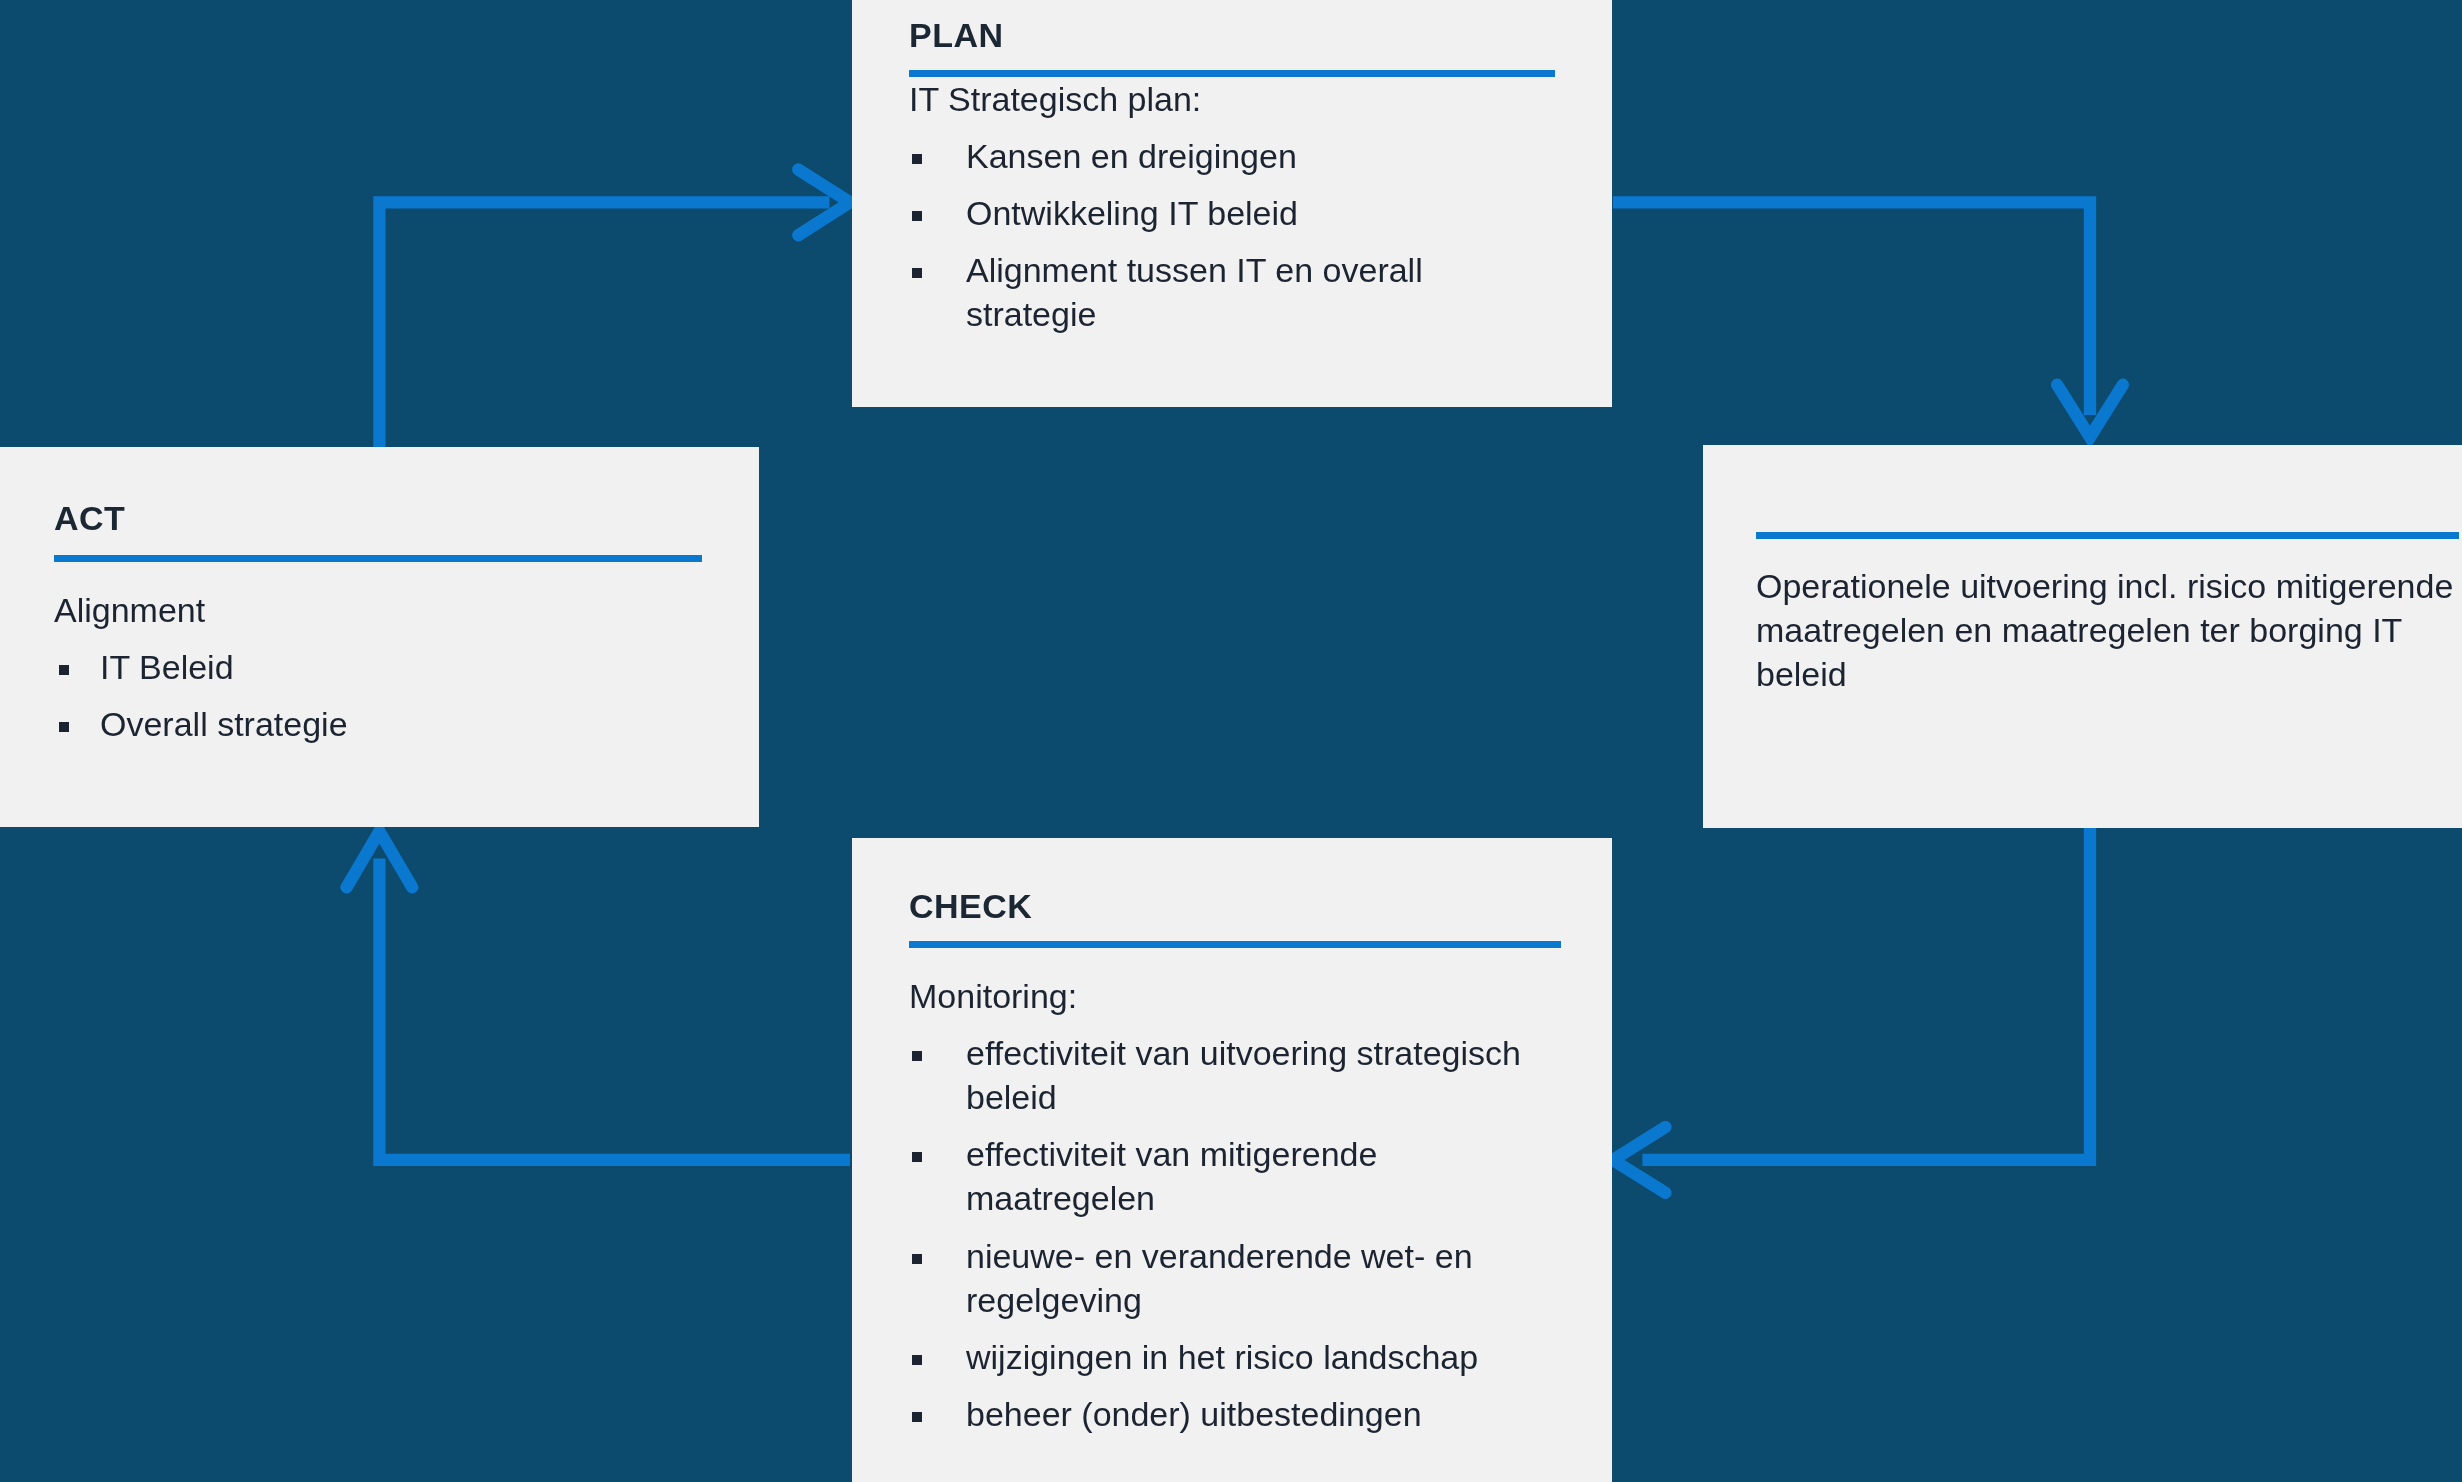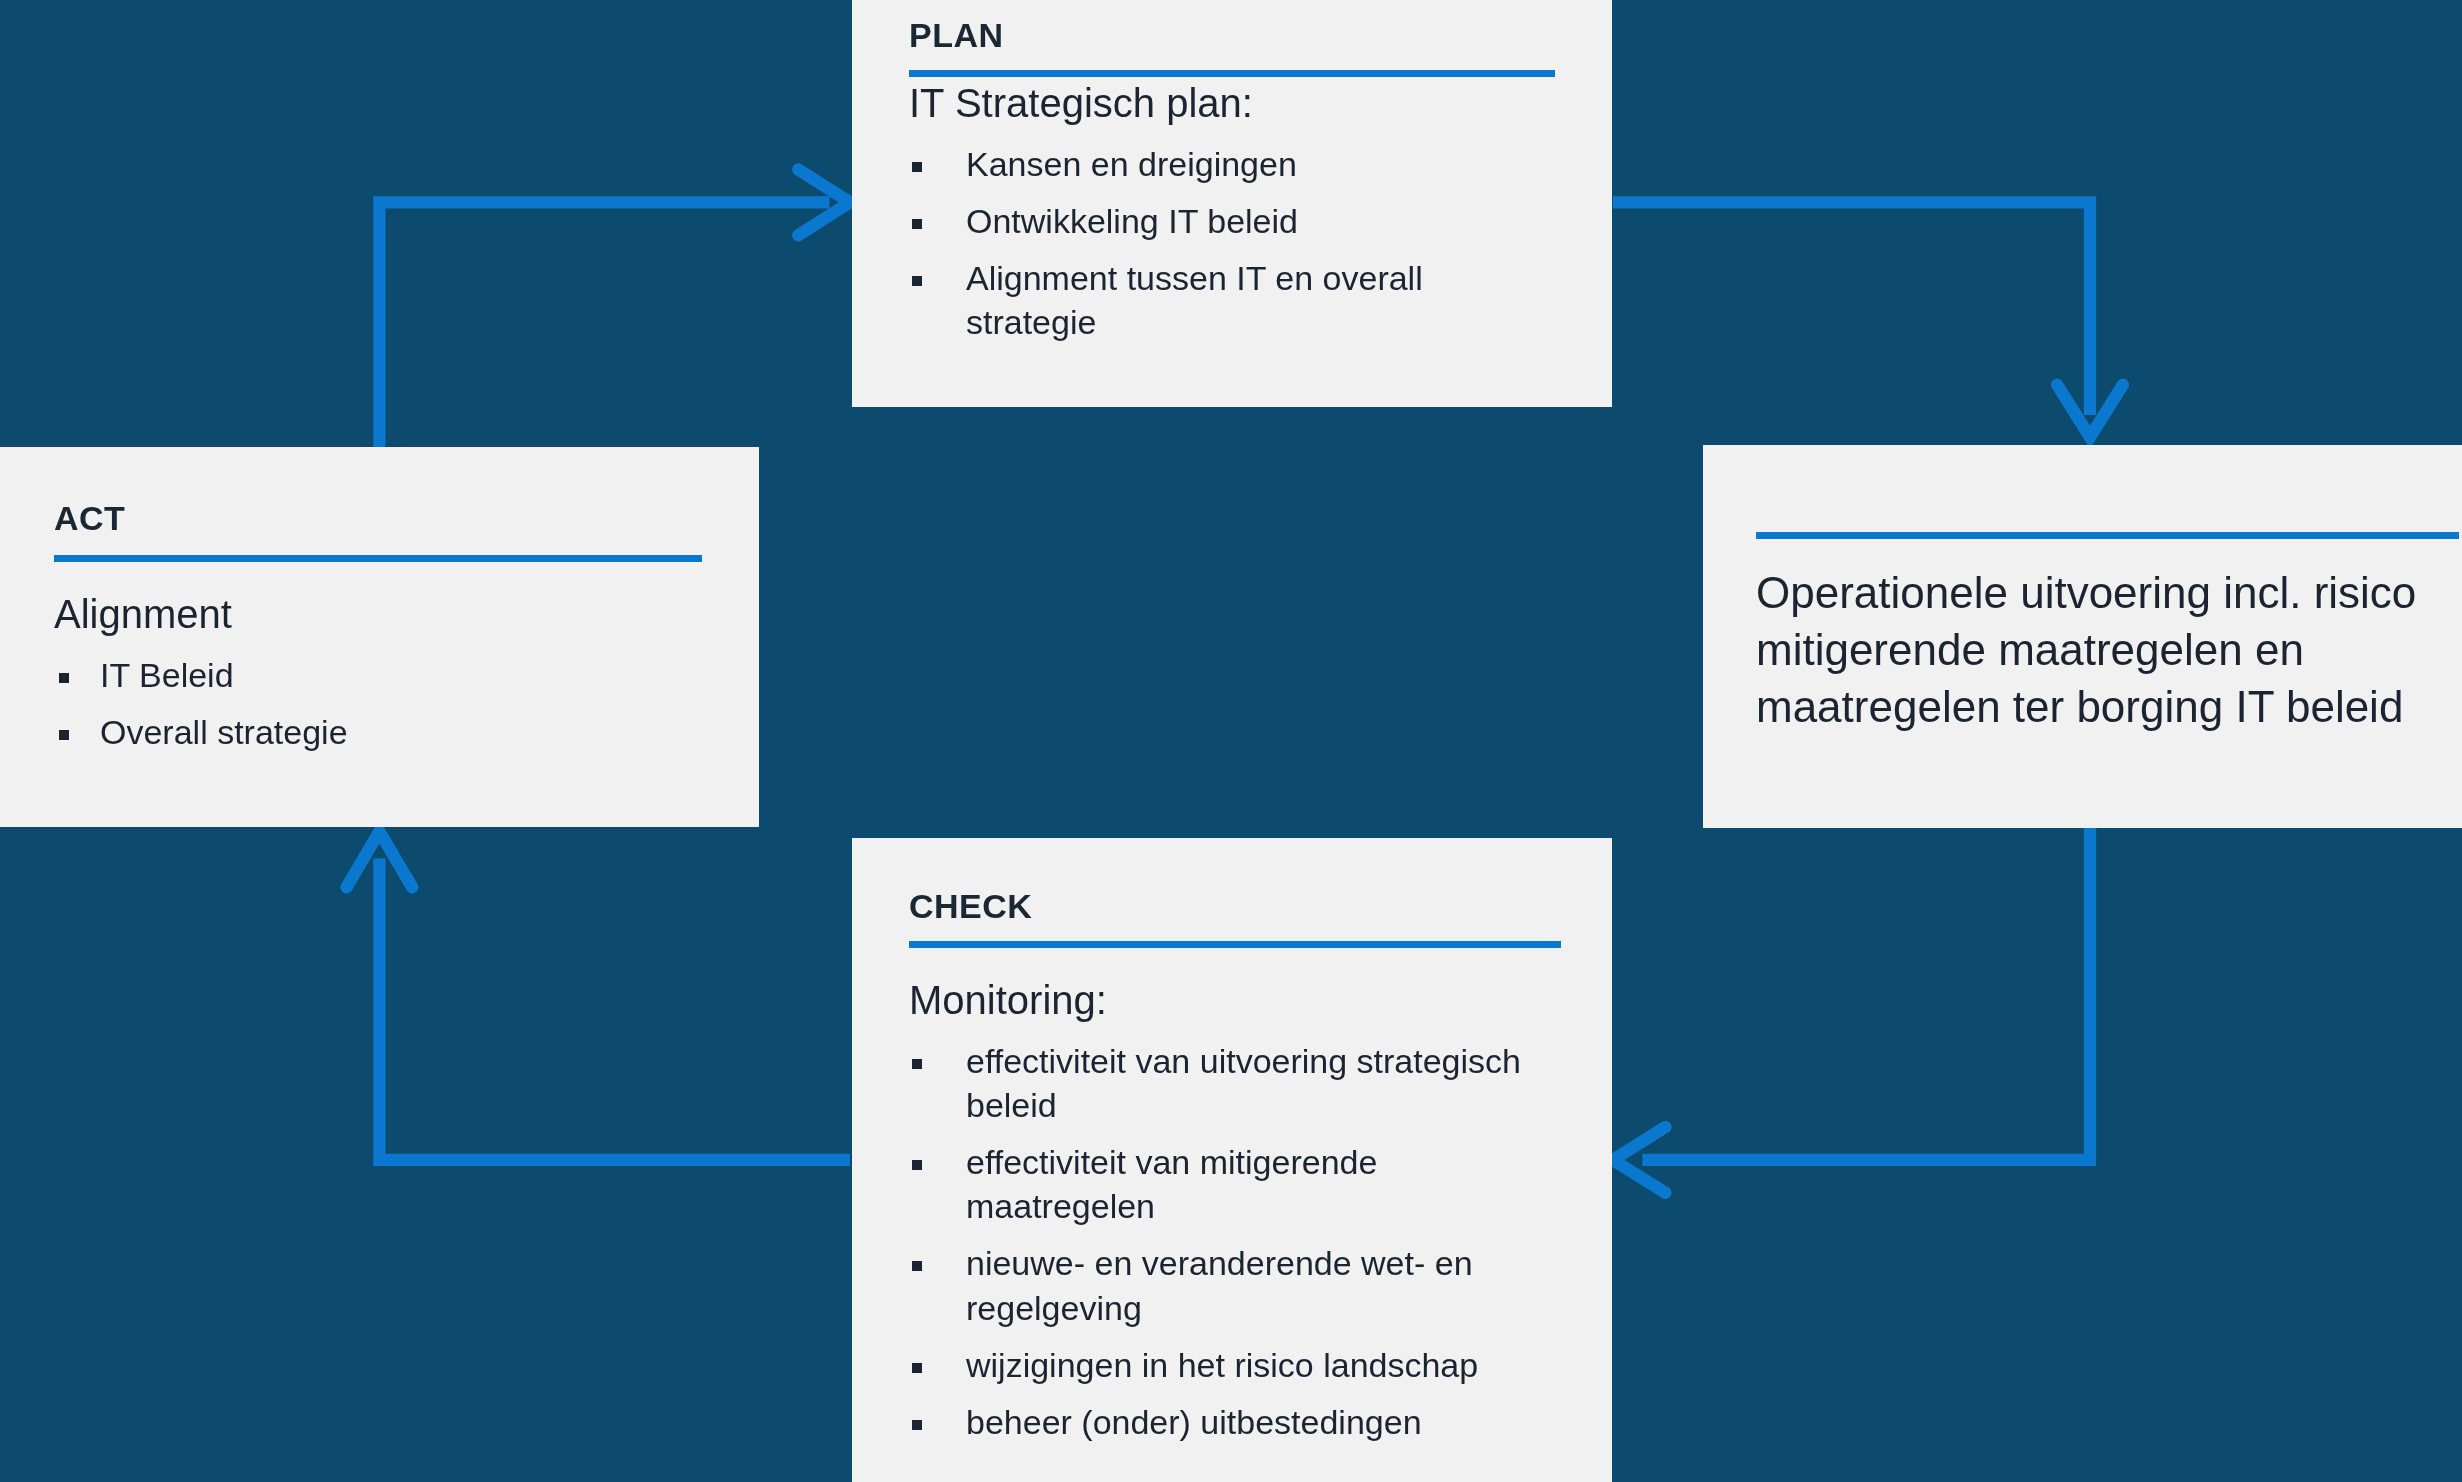--- a/index.html
+++ b/index.html
@@ -45,27 +45,27 @@
     font-stretch: condensed;
     margin: 0 0 0 0;
   }
   .rule {
     height: 6.6px;
     background: #0b78d0;
     margin-top: 18px;
   }
   .body-text {
     color: #1b2430;
-    font-size: 44px;
+    font-size: 34px;
     line-height: 1.30;
     margin-top: 25px;
   }
   .lead {
     color: #1b2430;
-    font-size: 40px;
+    font-size: 34px;
     line-height: 1.30;
     margin: 0 0 3.3px 0;
   }
   ul.bullets {
     list-style: none;
     margin: 0;
     padding: 0;
   }
   ul.bullets li {
     position: relative;

